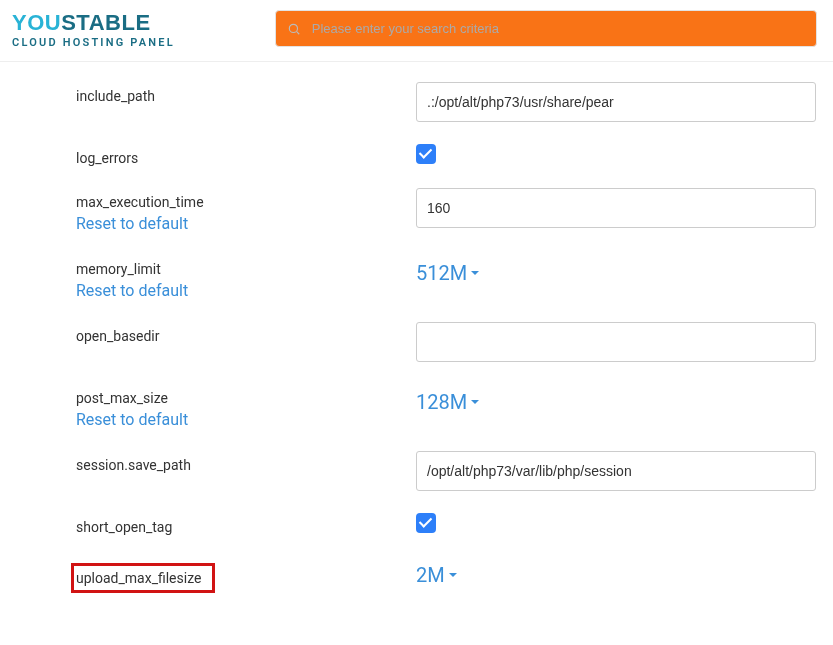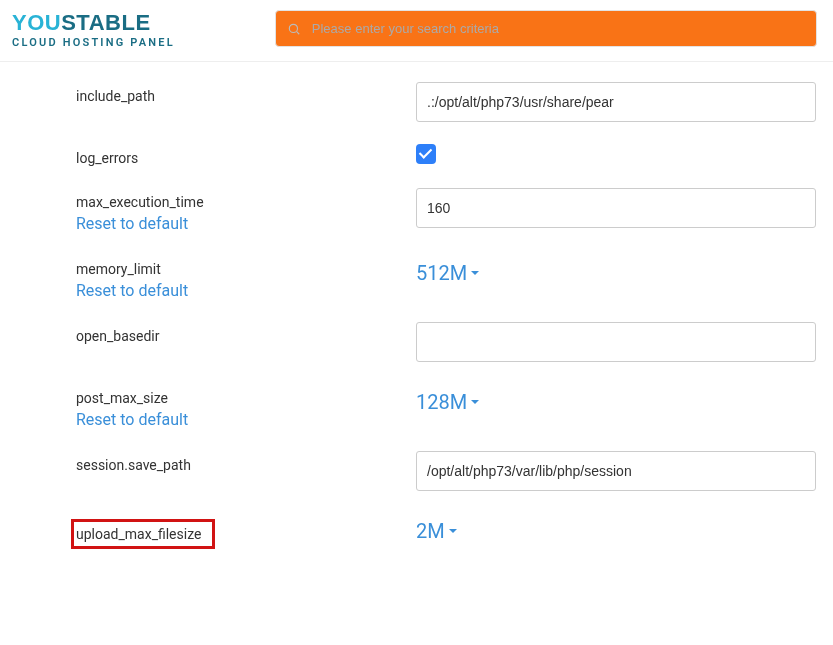--- a/index.html
+++ b/index.html
@@ -187,19 +187,23 @@
       <div class="value-col"><span class="dropdown">
           <span>128M</span>
           <span class="caret"></span>
         </span></div>
     </div>
     <div class="row">
       <div class="label-col"><span>session.save_path</span></div>
       <div class="value-col"><input type="text" class="text-input" value="/opt/alt/php73/var/lib/php/session" style=""></div>
     </div>
     <div class="row">
+      <div class="label-col"><span>short_open_tag</span></div>
+      <div class="value-col"><span class="checkbox"></span></div>
+    </div>
+    <div class="row">
       <div class="label-col"><div class="highlighted"><span>upload_max_filesize</span></div></div>
       <div class="value-col"><span class="dropdown">
           <span>2M</span>
           <span class="caret"></span>
         </span></div>
     </div>
   </div>
 
 </body></html>

